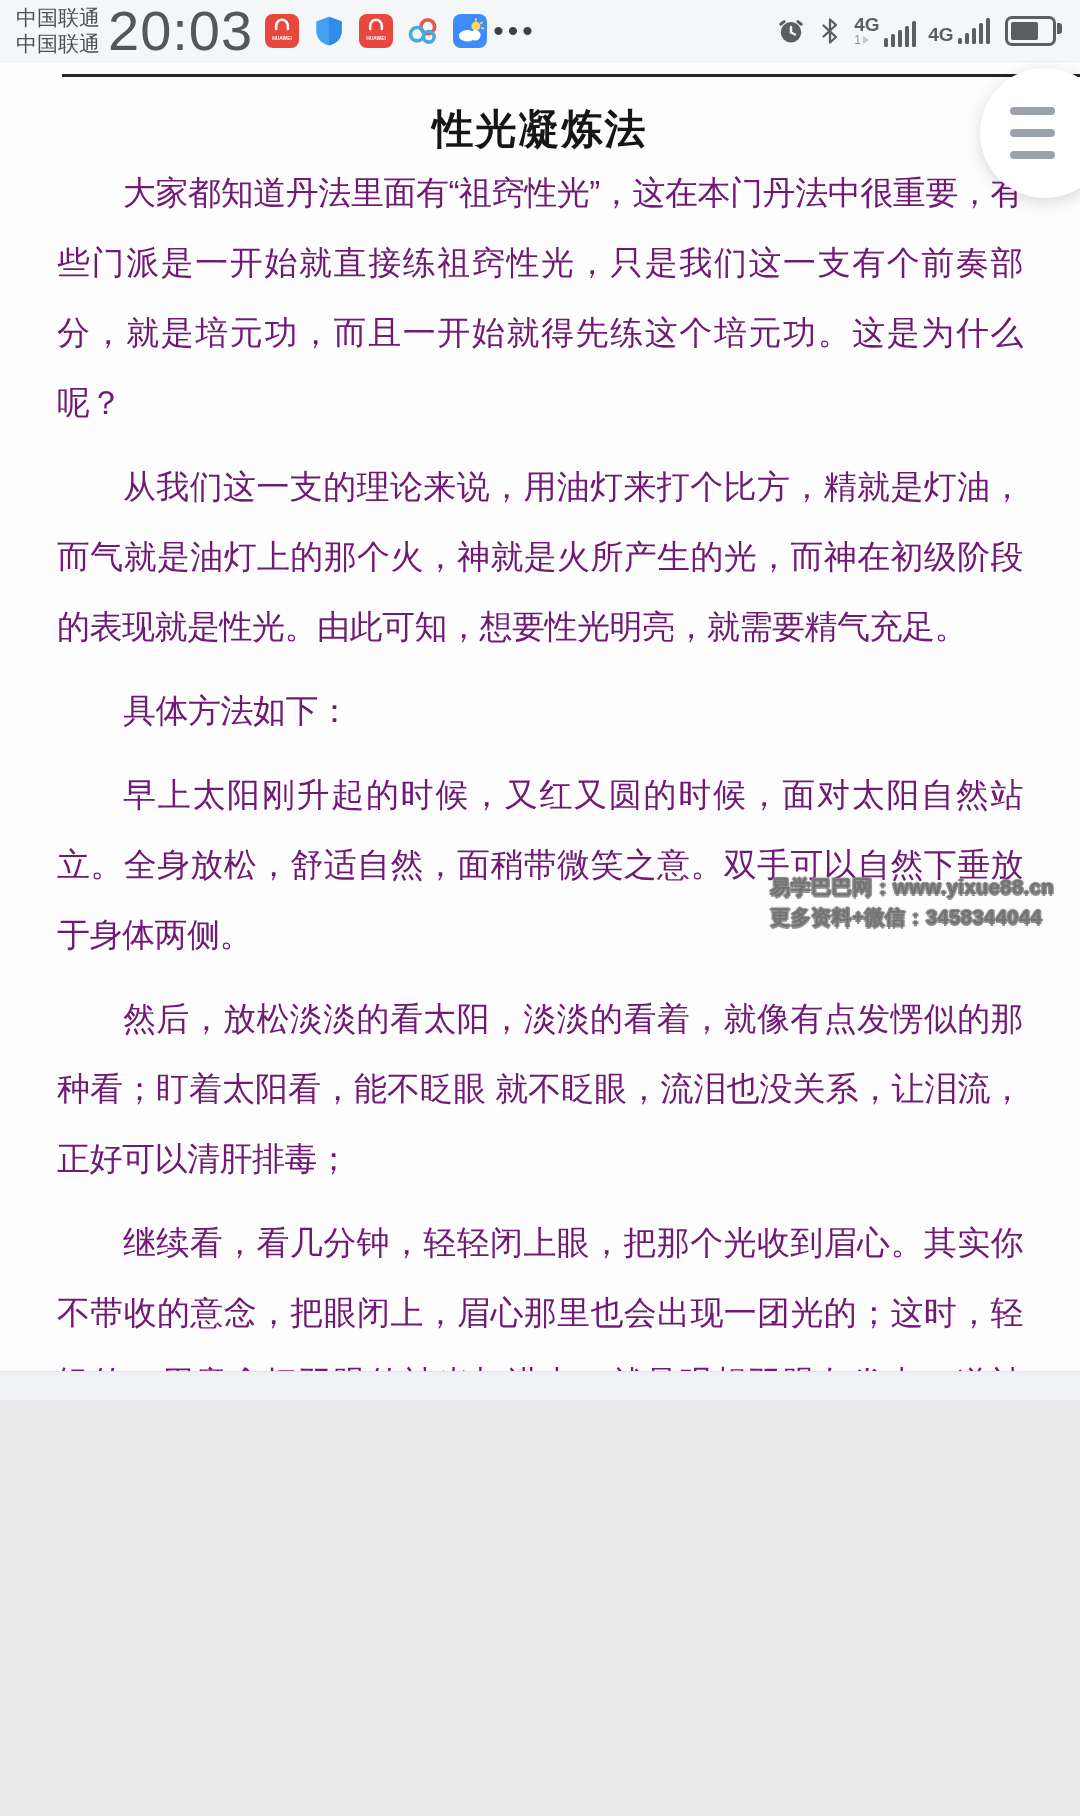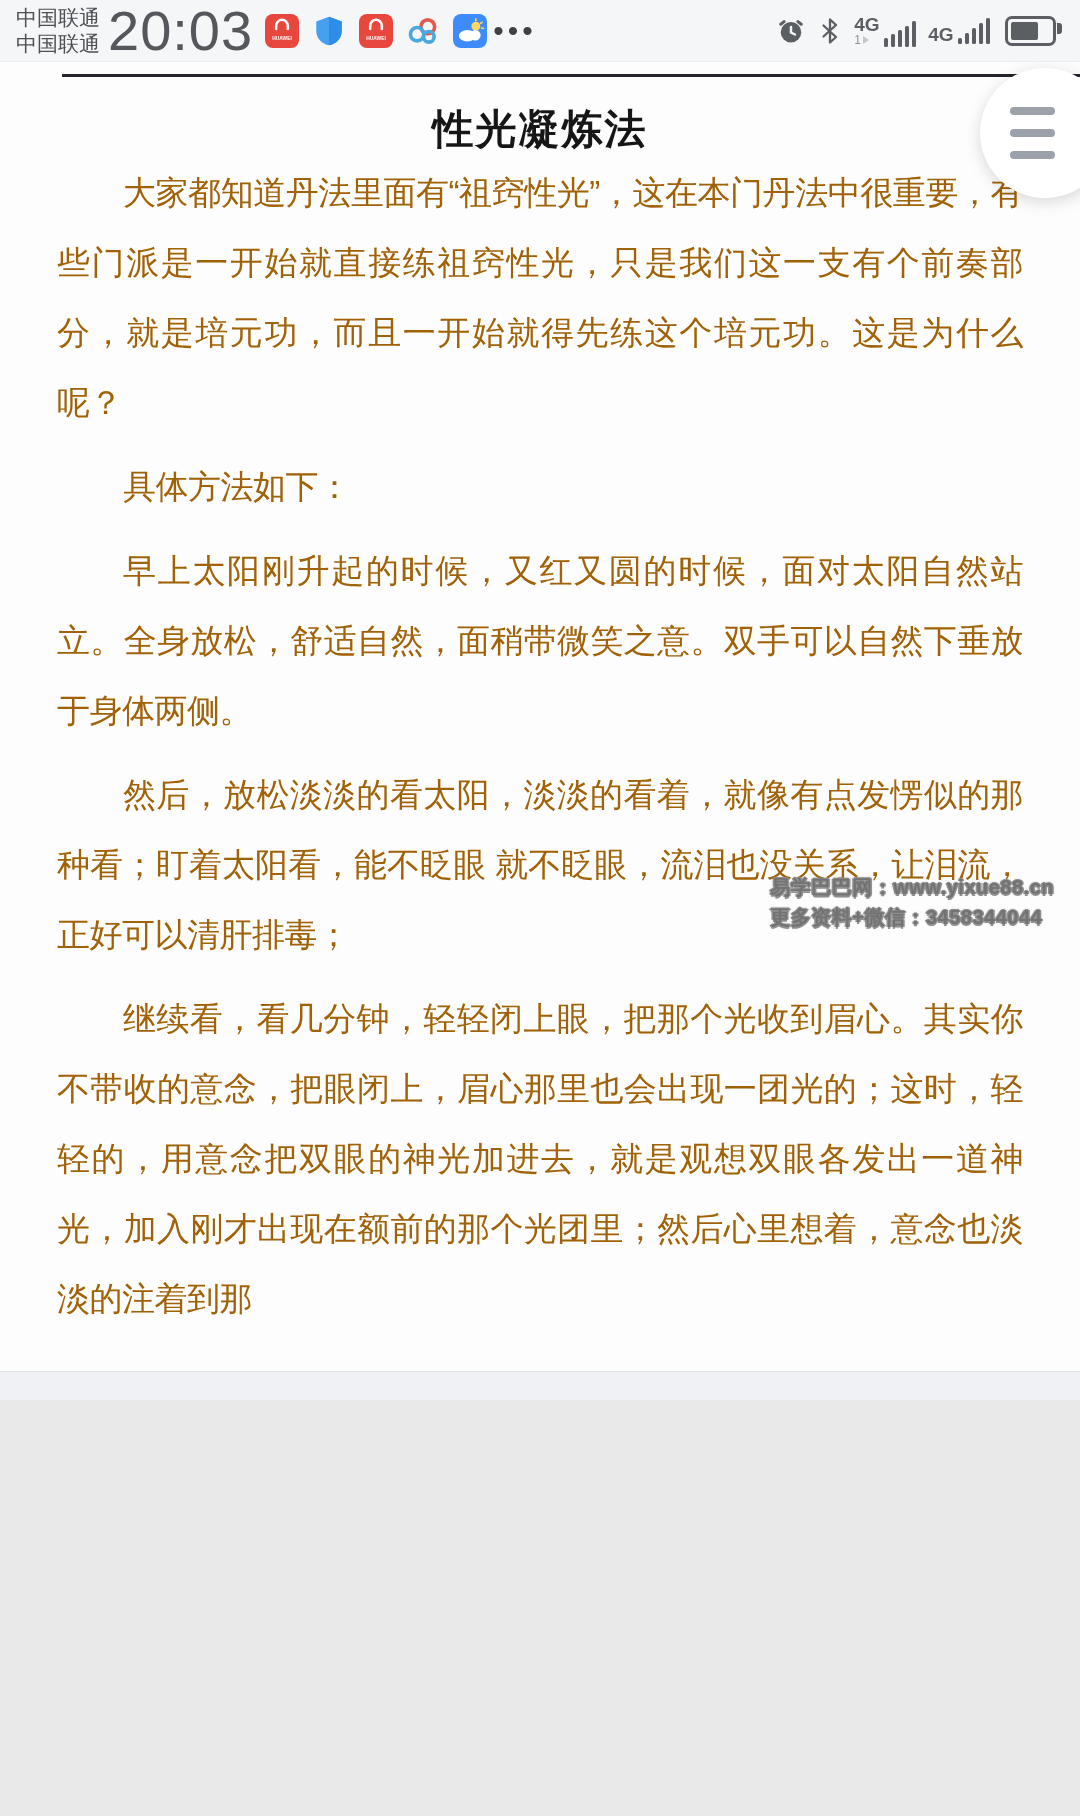--- a/index.html
+++ b/index.html
@@ -41,21 +41,21 @@
   .menu-fab{
     position:absolute;top:68px;right:-30px;width:130px;height:130px;border-radius:50%;
     background:#ffffff;box-shadow:0 4px 16px rgba(0,0,0,.15);z-index:5;
     display:flex;flex-direction:column;justify-content:center;gap:14px;
     padding-left:30px;box-sizing:border-box;cursor:pointer;
   }
   .menu-fab .bar{display:block;width:45px;height:8px;border-radius:4px;background:#9ba2a9;}
   .doc-body{position:absolute;top:158px;left:57px;right:57px;z-index:2;}
   .doc-body p{
     margin:0 0 14px 0;font-size:33px;line-height:70px;letter-spacing:-0.5px;
-    color:#a16207;font-weight:500;text-indent:2em;text-align:justify;
+    color:#701a75;font-weight:500;text-indent:2em;text-align:justify;
   }
   
   .watermark{
     position:absolute;top:872px;right:26px;z-index:3;text-align:left;
     font-size:20px;line-height:30px;font-weight:700;color:#737373;
     text-shadow:-1.5px 0 0 #8f8f8f,1.5px 0 0 #8f8f8f,0 -1.5px 0 #8f8f8f,0 1.5px 0 #8f8f8f,0 0 3px #9a9a9a;
     letter-spacing:0.5px;
   }
   
   .bottom-strip{
@@ -179,20 +179,21 @@
   <h1 class="doc-title">性光凝炼法</h1>
 
   <div class="menu-fab">
     <span class="bar"></span>
     <span class="bar"></span>
     <span class="bar"></span>
   </div>
 
   <div class="doc-body">
     <p>大家都知道丹法里面有“祖窍性光”，这在本门丹法中很重要，有些门派是一开始就直接练祖窍性光，只是我们这一支有个前奏部分，就是培元功，而且一开始就得先练这个培元功。这是为什么呢？</p>
+    <p>从我们这一支的理论来说，用油灯来打个比方，精就是灯油，而气就是油灯上的那个火，神就是火所产生的光，而神在初级阶段的表现就是性光。由此可知，想要性光明亮，就需要精气充足。</p>
     <p>具体方法如下：</p>
     <p>早上太阳刚升起的时候，又红又圆的时候，面对太阳自然站立。全身放松，舒适自然，面稍带微笑之意。双手可以自然下垂放于身体两侧。</p>
     <p>然后，放松淡淡的看太阳，淡淡的看着，就像有点发愣似的那种看；盯着太阳看，能不眨眼 就不眨眼，流泪也没关系，让泪流，正好可以清肝排毒；</p>
     <p>继续看，看几分钟，轻轻闭上眼，把那个光收到眉心。其实你不带收的意念，把眼闭上，眉心那里也会出现一团光的；这时，轻轻的，用意念把双眼的神光加进去，就是观想双眼各发出一道神光，加入刚才出现在额前的那个光团里；然后心里想着，意念也淡淡的注着到那</p>
   </div>
 
   <div class="watermark">
     <div>易学巴巴网：www.yixue88.cn</div>
     <div>更多资料+微信：3458344044</div>
   </div>

